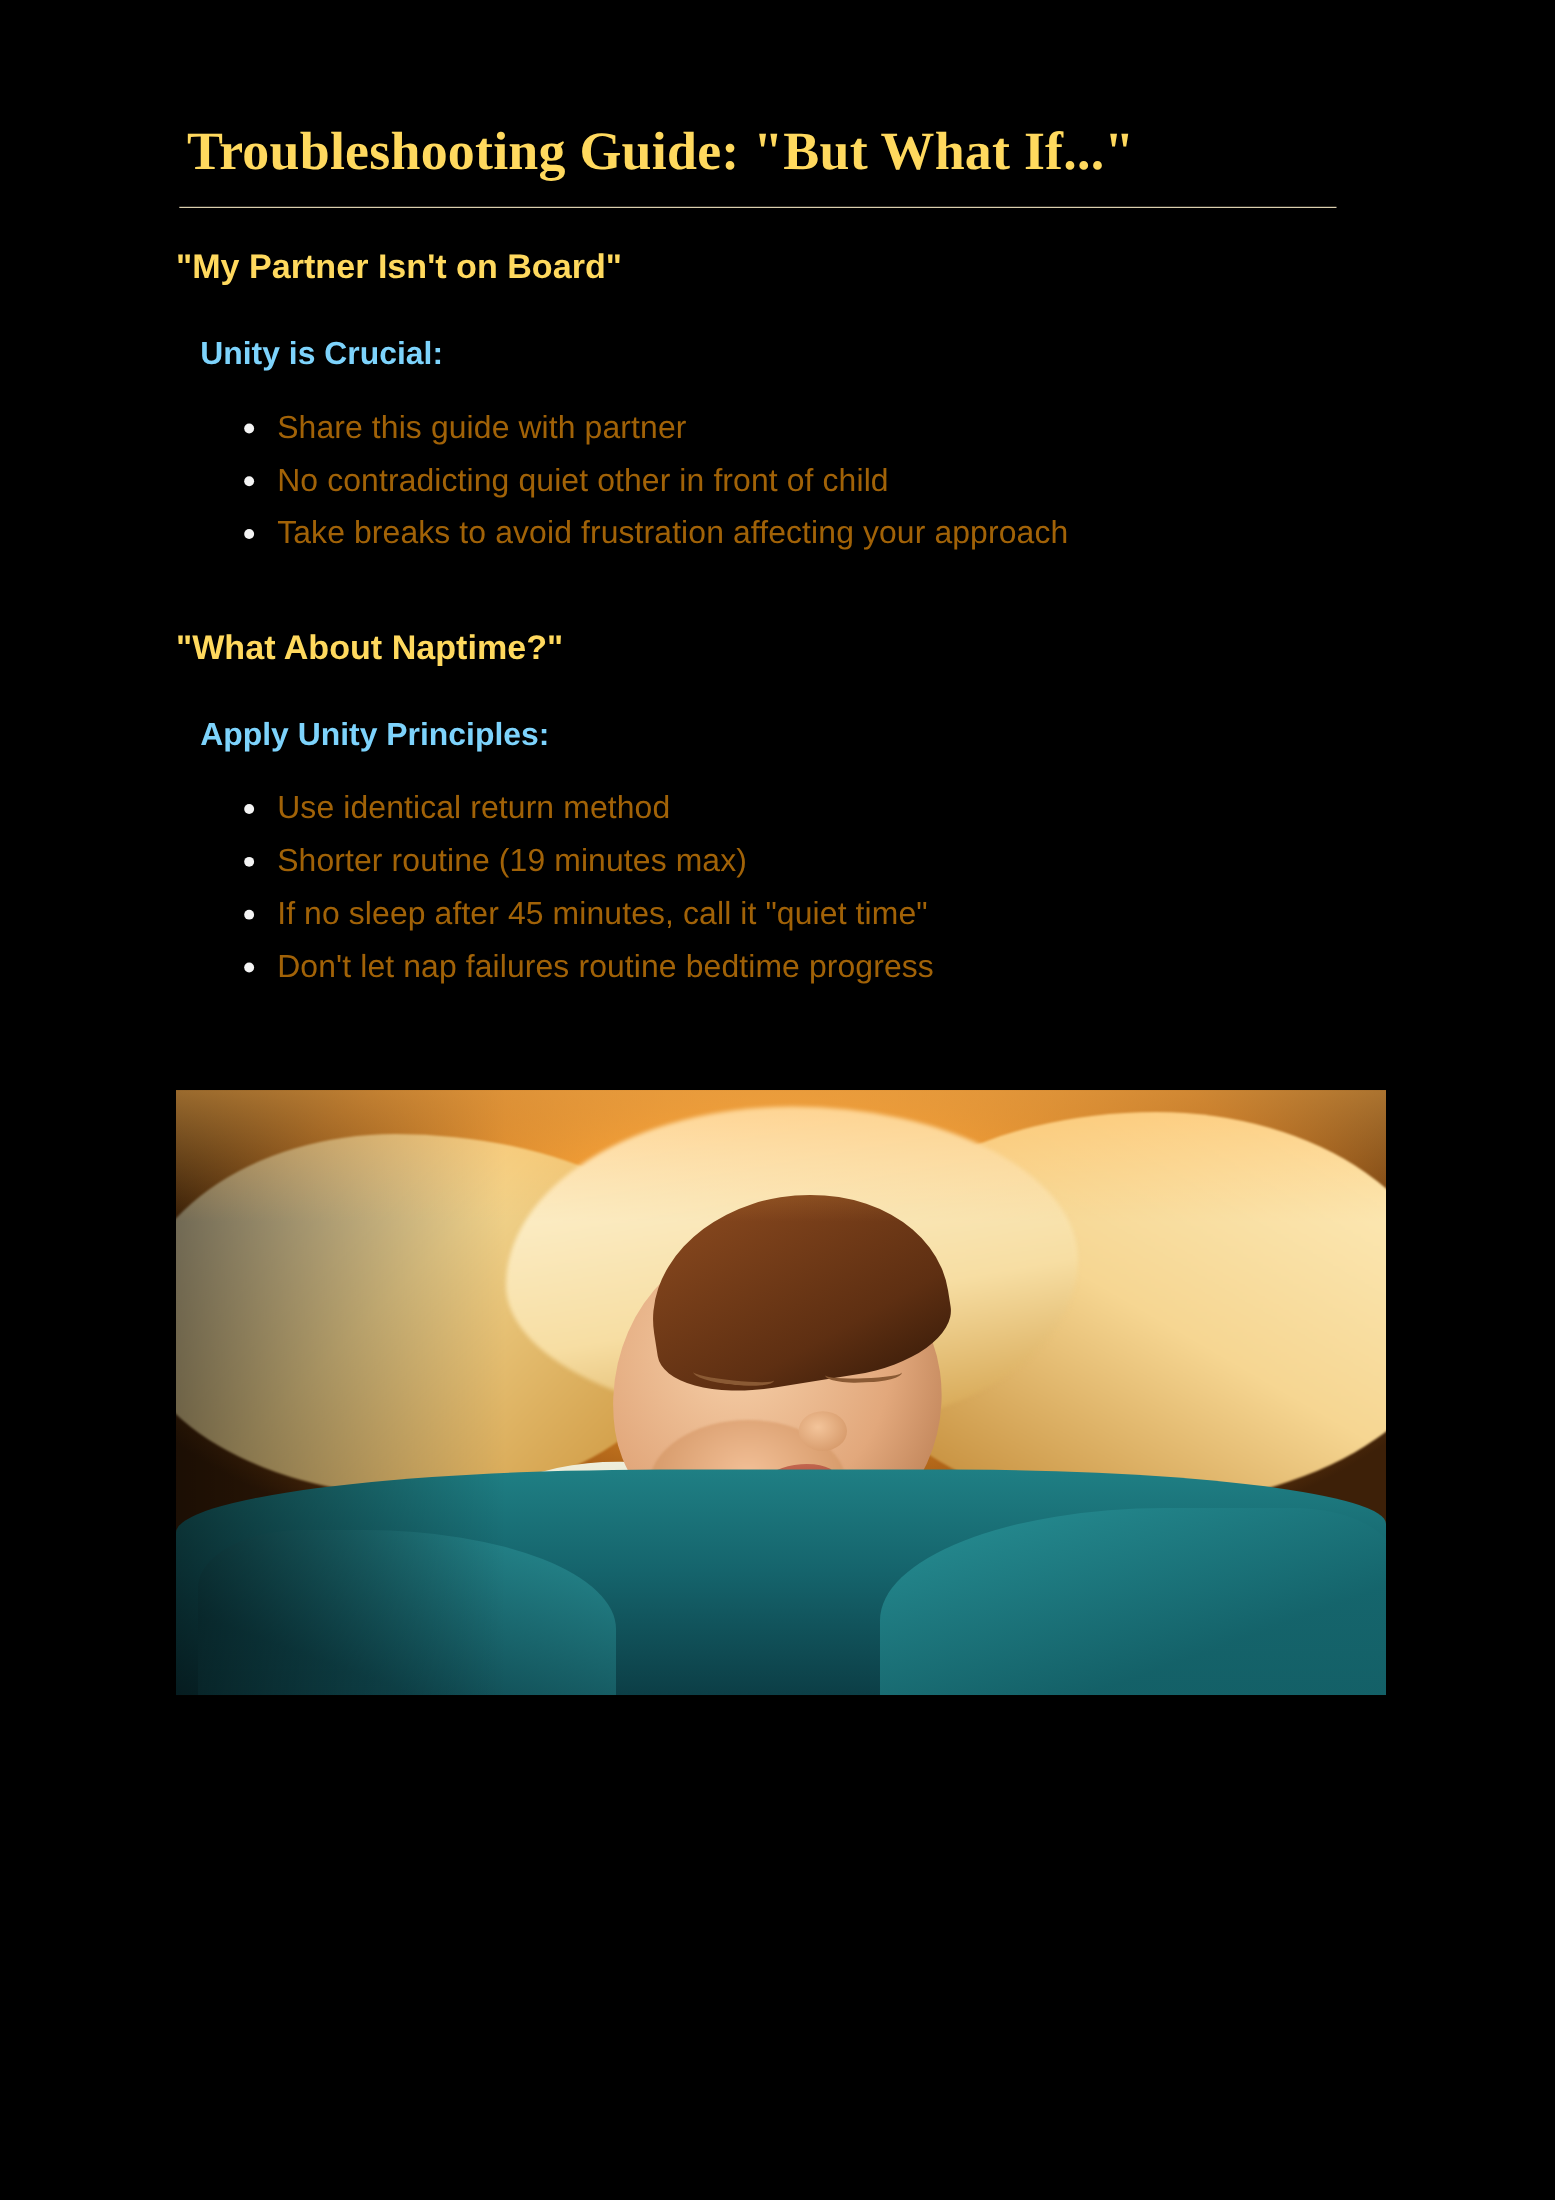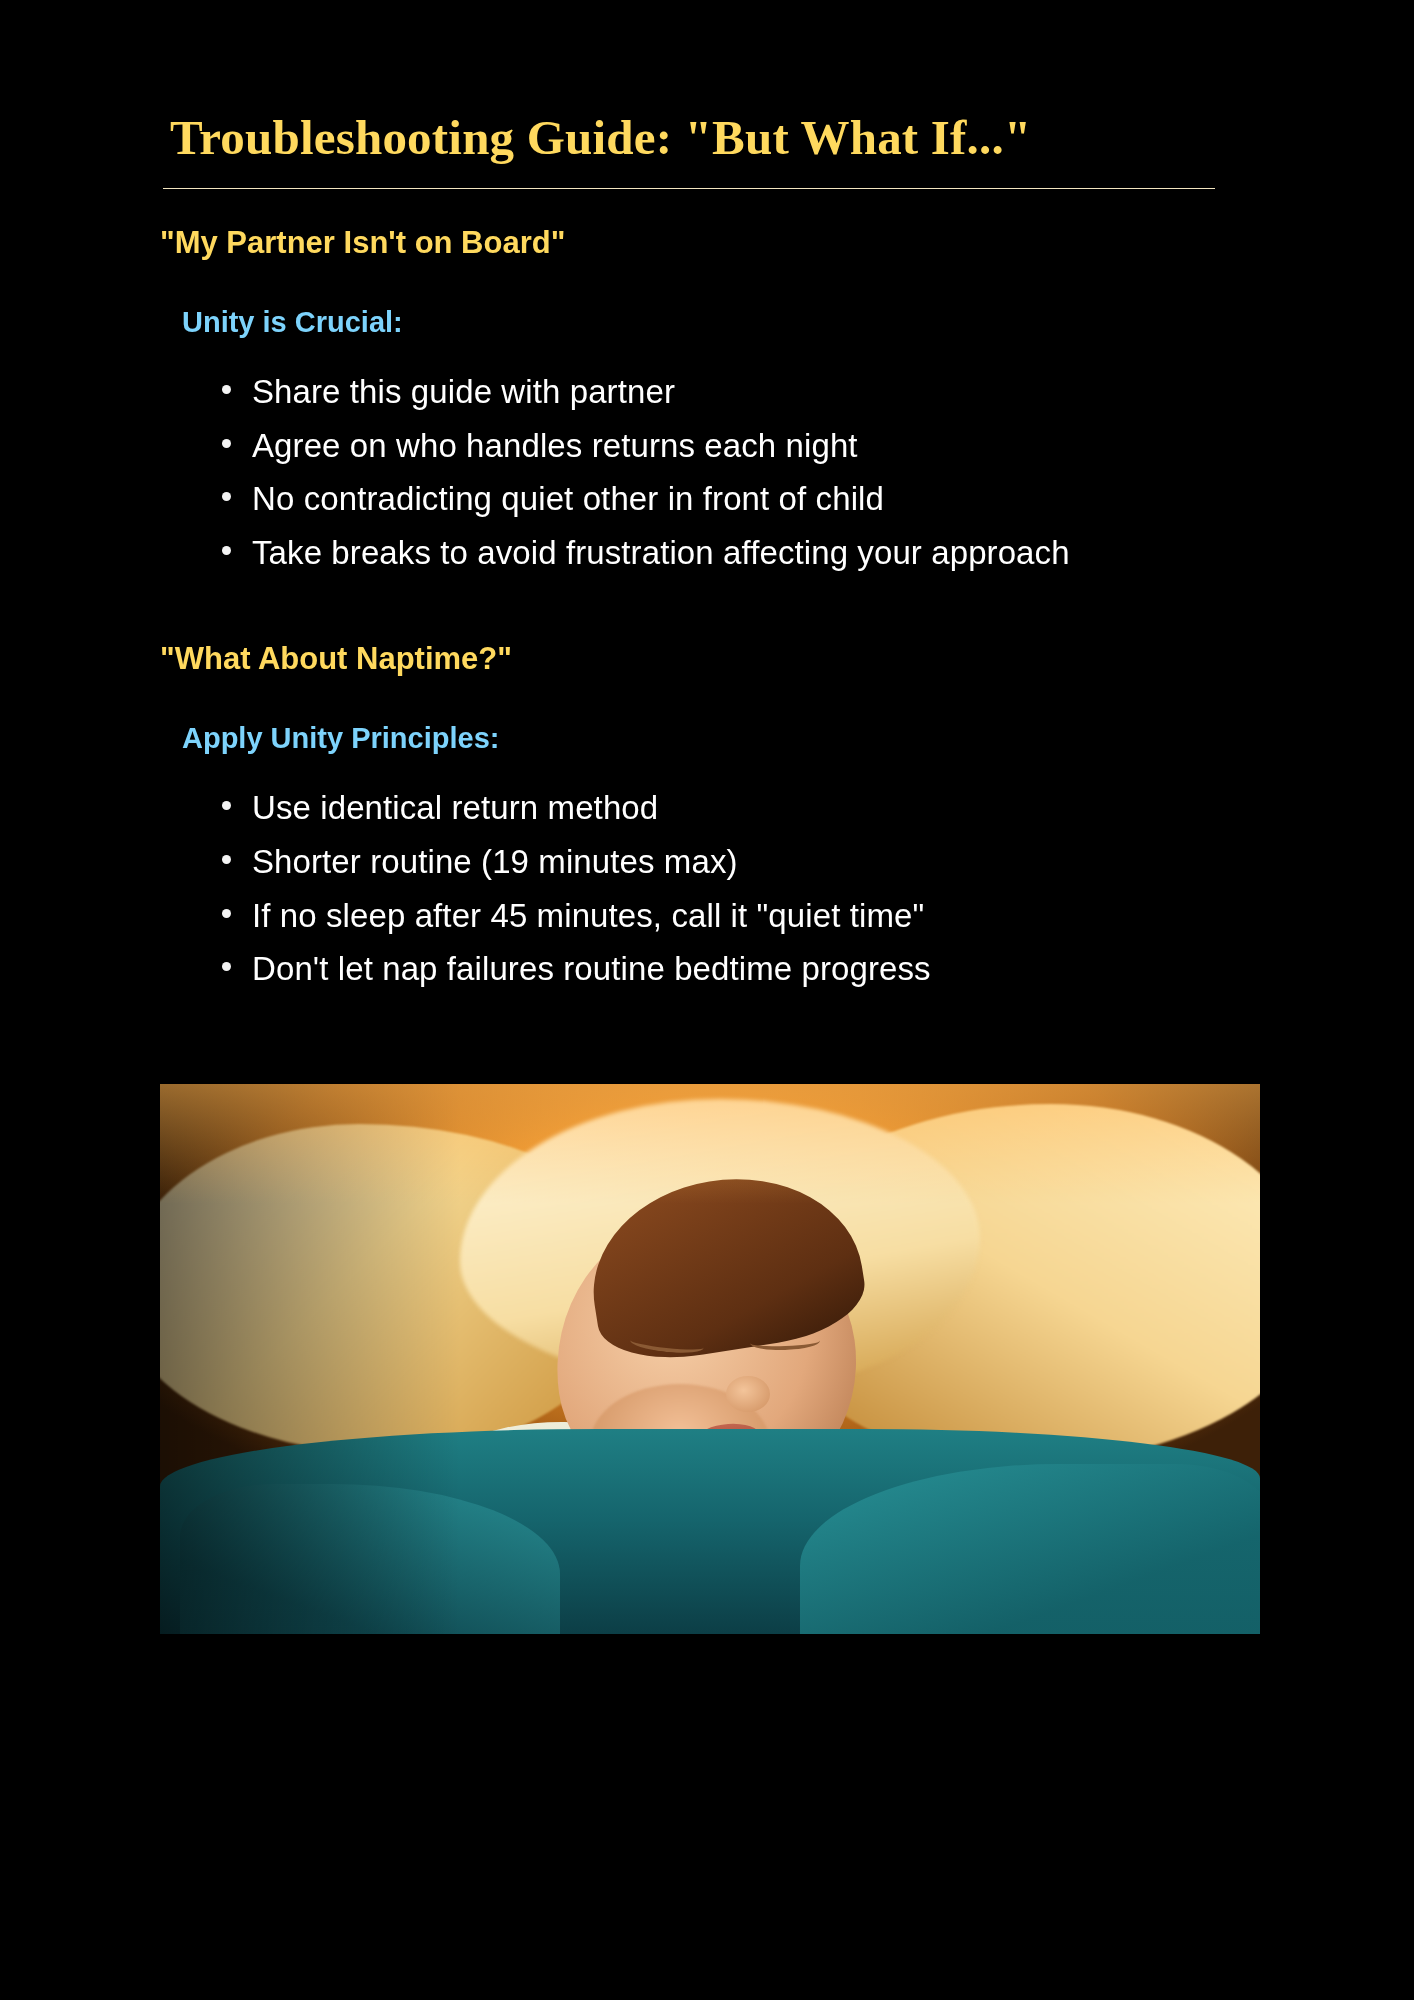--- a/index.html
+++ b/index.html
@@ -53,22 +53,22 @@
     margin: 40px 0 0 22px;
     line-height: 1.3;
   }
   ul.bullets {
     list-style: none;
     margin: 28px 0 0 0;
     padding: 0 0 0 48px;
   }
   ul.bullets li {
     position: relative;
-    font-size: 33px;
-    color: #ffffff;
+    font-size: 29px;
+    color: #a16207;
     line-height: 1.38;
     padding-left: 44px;
     margin-bottom: 8px;
     letter-spacing: 0.1px;
   }
   ul.bullets li::before {
     content: "";
     position: absolute;
     left: 14px;
     top: 16px;
@@ -269,21 +269,20 @@
 
 <div class="page">
 
   <h1 class="title">Troubleshooting Guide: "But What If..."</h1>
   <div class="title-rule"></div>
 
   <h2 class="section-heading">"My Partner Isn't on Board"</h2>
   <h3 class="sub-heading">Unity is Crucial:</h3>
   <ul class="bullets">
     <li>Share this guide with partner</li>
-    <li>Agree on who handles returns each night</li>
     <li>No contradicting quiet other in front of child</li>
     <li>Take breaks to avoid frustration affecting your approach</li>
   </ul>
 
   <div class="gap-block"></div>
 
   <h2 class="section-heading">"What About Naptime?"</h2>
   <h3 class="sub-heading">Apply Unity Principles:</h3>
   <ul class="bullets">
     <li>Use identical return method</li>

